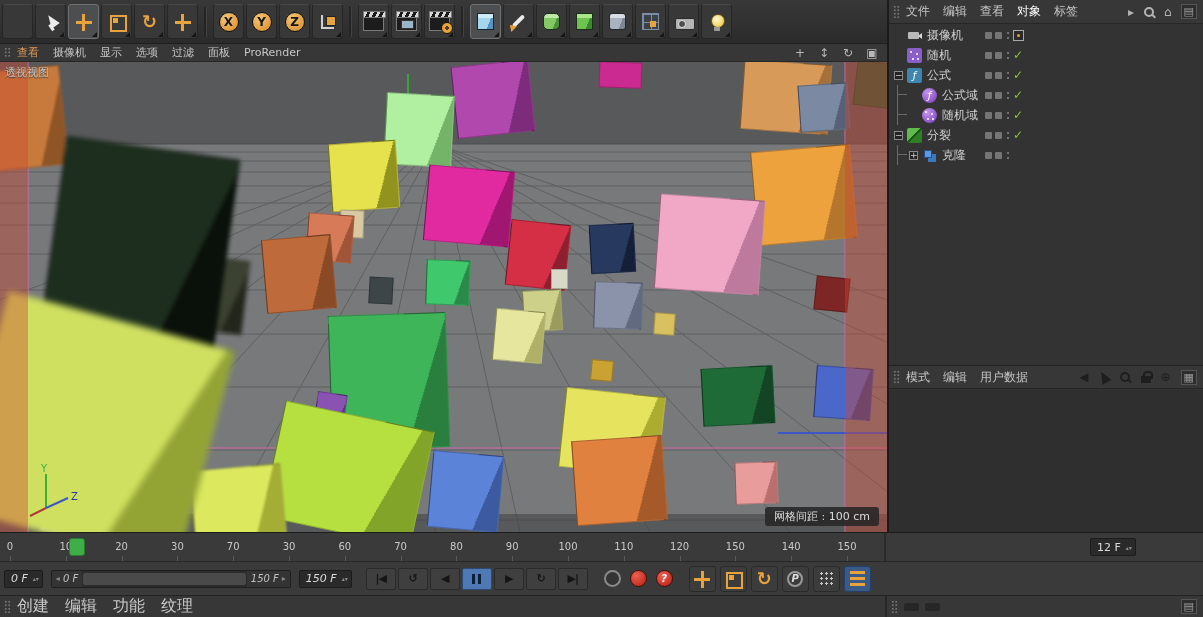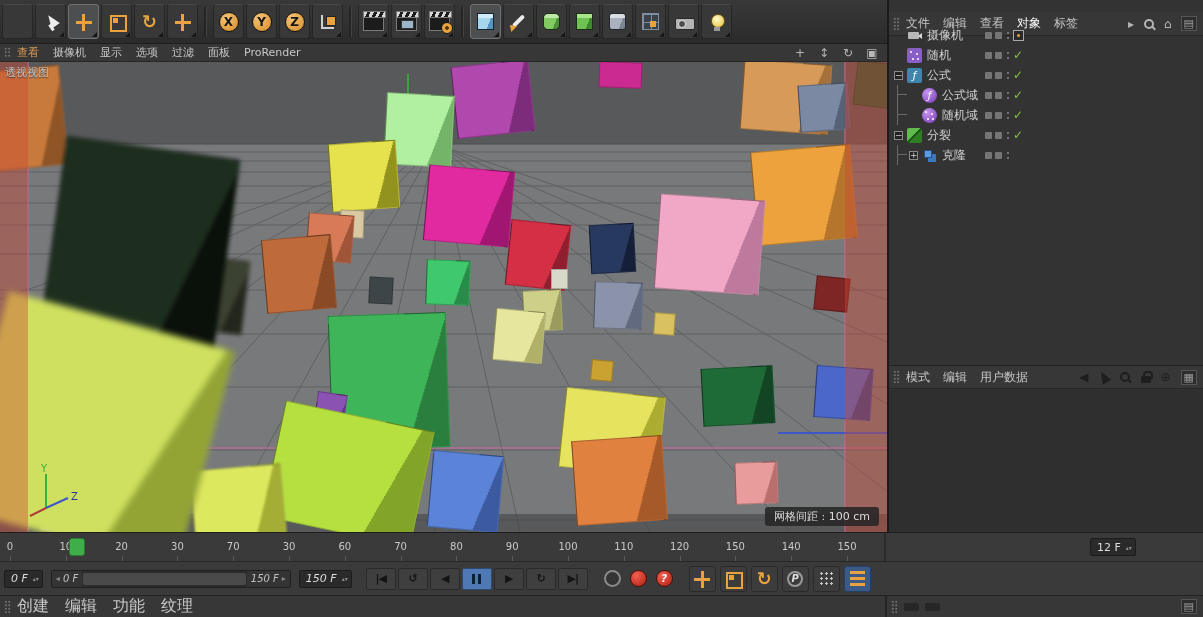--- a/index.html
+++ b/index.html
@@ -78,21 +78,21 @@
   .tint{position:absolute;top:0;height:470px;background:rgba(205,72,52,.42);pointer-events:none;z-index:5;}
   #tint-left{left:0;width:28px;}
   #tint-right{left:845px;width:42px;}
   #vp-label{position:absolute;left:5px;top:3px;font-size:11px;color:#c2c2c2;z-index:6;text-shadow:0 1px 1px #333;}
   #grid-label{position:absolute;right:8px;bottom:6px;background:rgba(38,38,38,.88);border-radius:3px;
     padding:2px 9px;font-size:11px;color:#dcdcdc;z-index:6;}
   #axis-gizmo{position:absolute;left:22px;bottom:14px;z-index:6;}
 
   
   #right-panel{position:absolute;left:887px;top:0;width:316px;height:532px;background:#333;border-left:2px solid #1b1b1b;}
-  #om-menubar{position:absolute;left:0;top:12px;width:100%;height:24px;border-bottom:1px solid #262626;}
+  #om-menubar{position:absolute;left:0;top:0;width:100%;height:24px;border-bottom:1px solid #262626;}
   #om-menubar .menu-item{margin-right:13px;}
   .active-menu{color:#ffffff;}
   #om-icons{margin-left:auto;display:flex;align-items:center;gap:9px;padding-right:6px;color:#b4b4b4;}
   .srch{width:12px;height:12px;position:relative;color:#b4b4b4;}
   .srch::before{content:"";position:absolute;left:1px;top:1px;width:6px;height:6px;border:2px solid currentColor;border-radius:50%;}
   .srch::after{content:"";position:absolute;left:8px;top:9px;width:5px;height:2px;background:currentColor;transform:rotate(45deg);}
   .edge-icon{border:1px solid #555;padding:0 2px;font-size:11px;color:#9a9a9a;background:#2d2d2d;}
 
   #om-tree{position:absolute;left:0;top:25px;width:100%;}
   .om-row{height:20px;display:flex;align-items:center;font-size:12px;color:#cfcfcf;position:relative;padding-left:5px;}

